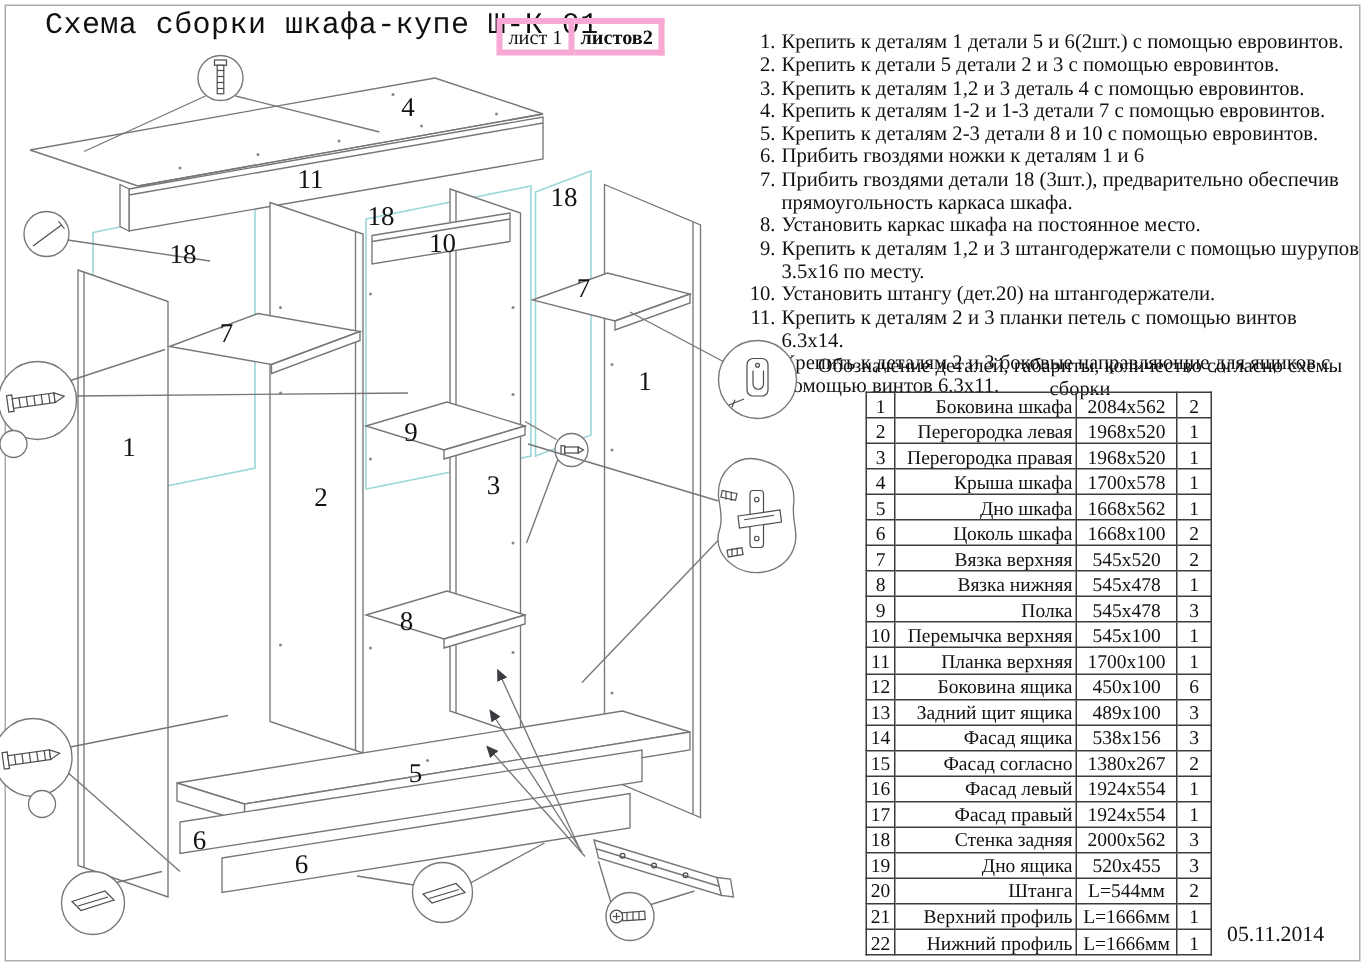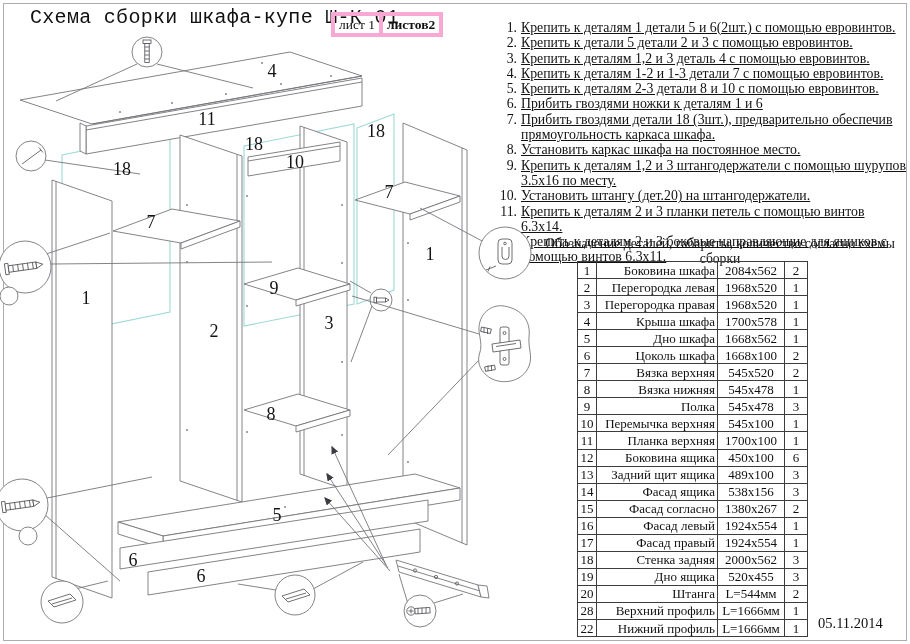--- a/index.html
+++ b/index.html
@@ -14,21 +14,21 @@
   }
   .sheetbox{left:331px;top:12px;display:flex;font-size:13.5px;}
   .sheetbox span{
     display:inline-block;border:4px solid #f9a8d4;padding:0 4px;height:17px;line-height:17px;
     white-space:nowrap;
   }
   .sheetbox span + span{border-left:none;font-weight:bold;}
   .instructions{left:494px;top:20px;width:413px;font-size:13.8px;line-height:15.3px;}
   .instr-row{display:flex;}
   .instr-num{width:23px;text-align:right;flex:none;}
-  .instr-text{flex:1;padding-left:4px;text-decoration:underline;}
+  .instr-text{flex:1;padding-left:4px;}
   .table-caption{left:534px;top:236px;width:372px;text-align:center;font-size:13.6px;line-height:15px;}
   table.parts{
     left:577px;top:261px;border-collapse:collapse;table-layout:fixed;font-size:13px;
   }
   table.parts td{
     border:1px solid #3c3c3c;height:16.05px;padding:0 2px;white-space:nowrap;overflow:hidden;
     line-height:15px;
   }
   td.c-num{text-align:center;padding:0 1px;}
   td.c-name{text-align:right;}
@@ -262,21 +262,21 @@
   </tr>
 
   <tr>
     <td class="c-num">20</td>
     <td class="c-name">Штанга</td>
     <td class="c-size">L=544мм</td>
     <td class="c-qty">2</td>
   </tr>
 
   <tr>
-    <td class="c-num">28</td>
+    <td class="c-num">21</td>
     <td class="c-name">Верхний профиль</td>
     <td class="c-size">L=1666мм</td>
     <td class="c-qty">1</td>
   </tr>
 
   <tr>
     <td class="c-num">22</td>
     <td class="c-name">Нижний профиль</td>
     <td class="c-size">L=1666мм</td>
     <td class="c-qty">1</td>

